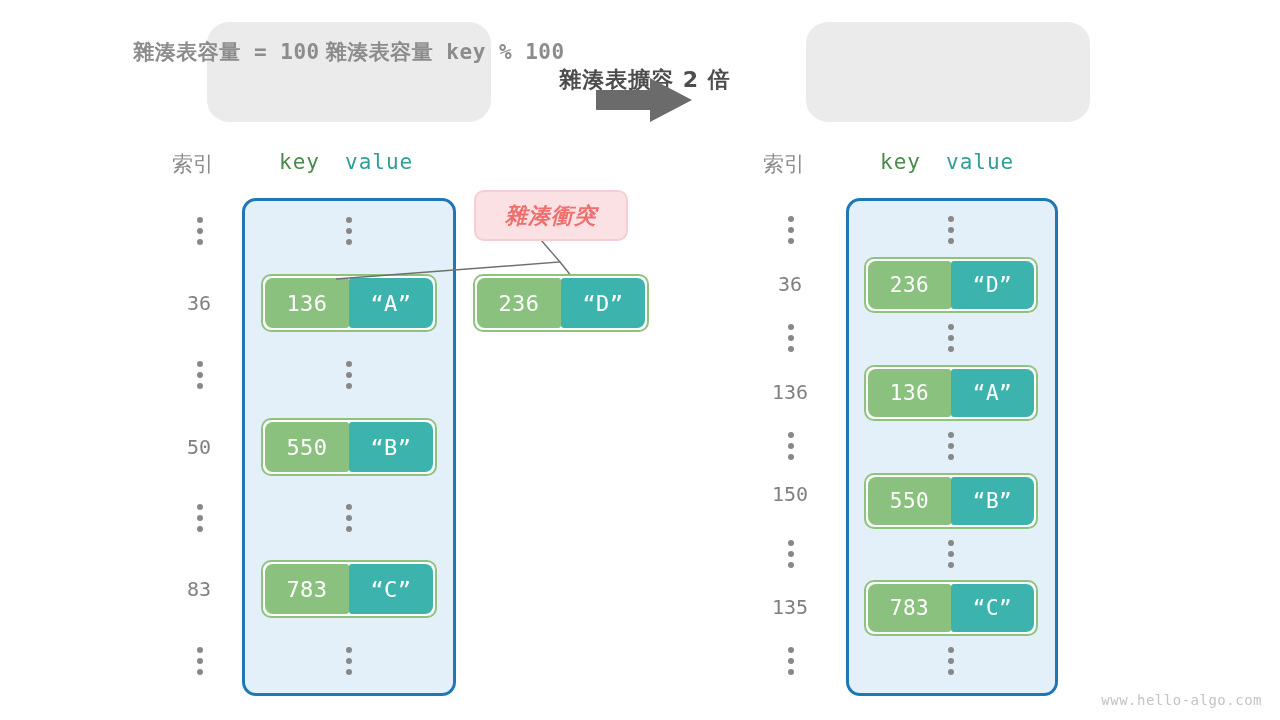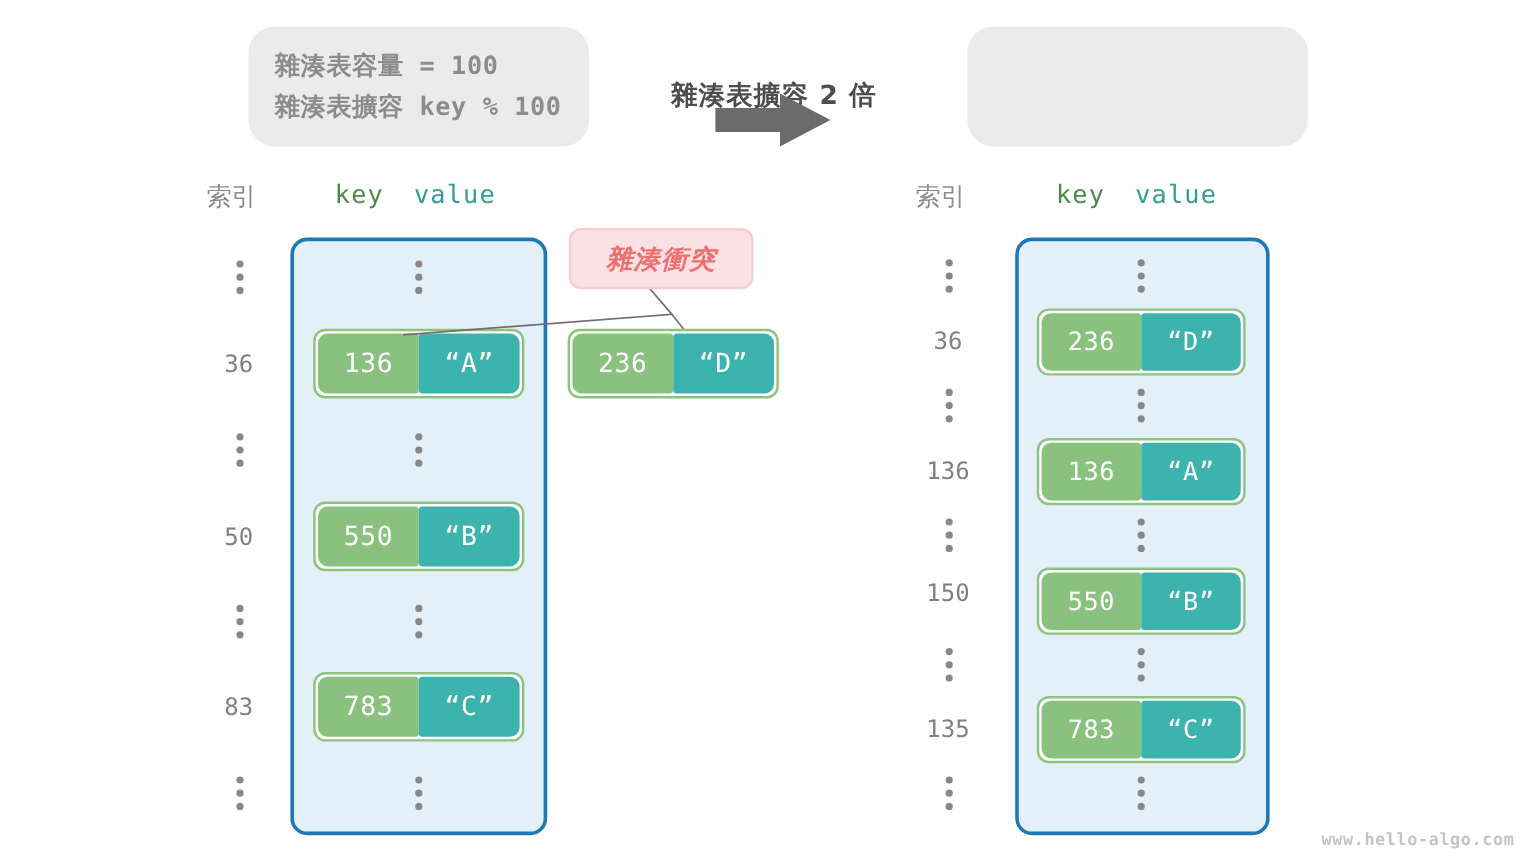--- a/index.html
+++ b/index.html
@@ -22,21 +22,20 @@
   }
 
   
   .info-box {
     position: absolute;
     background: #ebebeb;
     border-radius: 22px;
     padding: 16px 22px;
     box-sizing: border-box;
     display: flex;
-    flex-direction: column;
     justify-content: center;
     gap: 6px;
   }
   .info-line {
     font-family: "DejaVu Sans Mono", "Liberation Mono", monospace;
     font-size: 21px;
     color: #8c8c8c;
     font-weight: bold;
     white-space: nowrap;
     letter-spacing: 0.5px;
@@ -189,31 +188,30 @@
   
   .watermark {
     position: absolute;
     right: 18px;
     bottom: 12px;
     font-family: "DejaVu Sans Mono", "Liberation Mono", monospace;
     font-size: 14px;
     color: #c4c4c4;
     letter-spacing: 0.5px;
     white-space: nowrap;
-    font-weight: bold;
   }
 </style>
 </head>
 <body>
 
 <div class="stage">
 
   <div class="info-box info-box-left">
     <div class="info-line">雜湊表容量 = 100</div>
-    <div class="info-line">雜湊表擴容 key % 100</div>
+    <div class="info-line">雜湊表容量 key % 100</div>
   </div>
 
   <div class="center-title">雜湊表擴容 2 倍</div>
   <div class="arrow-wrap">
     <svg width="96" height="44" viewBox="0 0 96 44">
       <polygon points="0,12 54,12 54,0 96,22 54,44 54,32 0,32" fill="#6b6b6b"></polygon>
     </svg>
   </div>
 
   <div class="info-box info-box-right">

